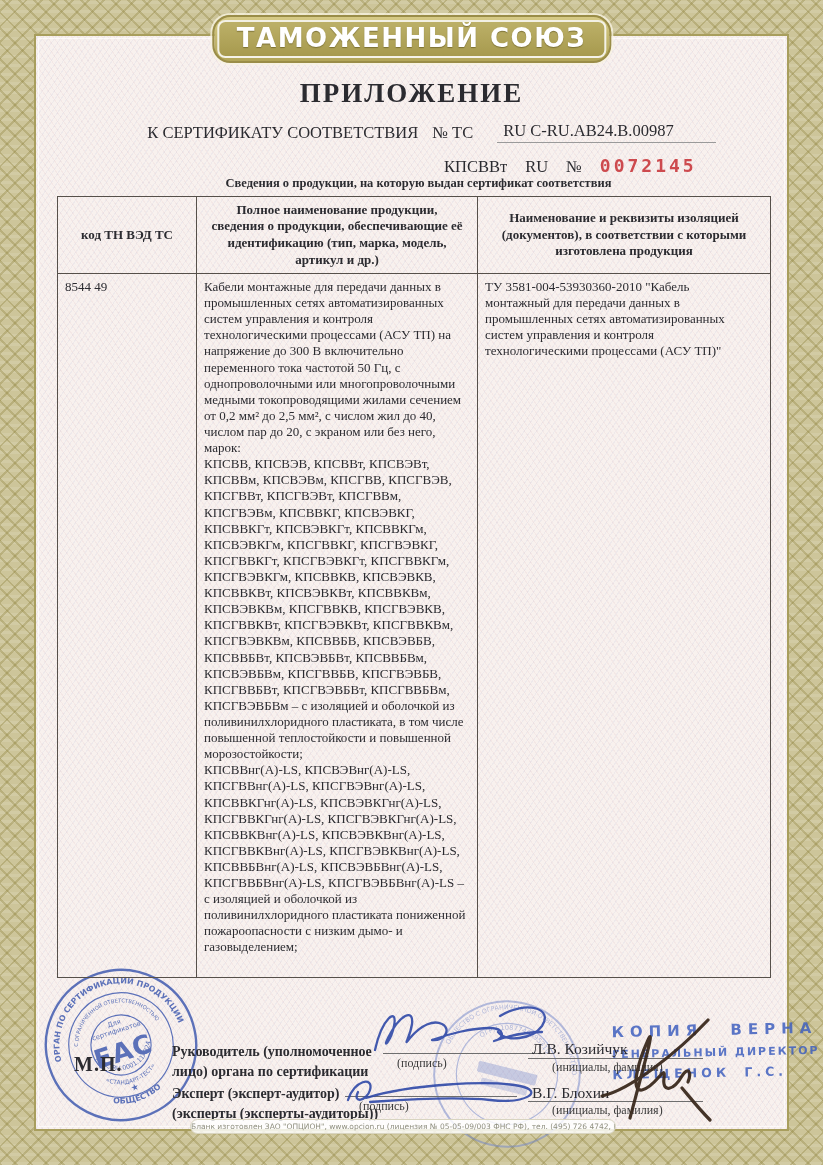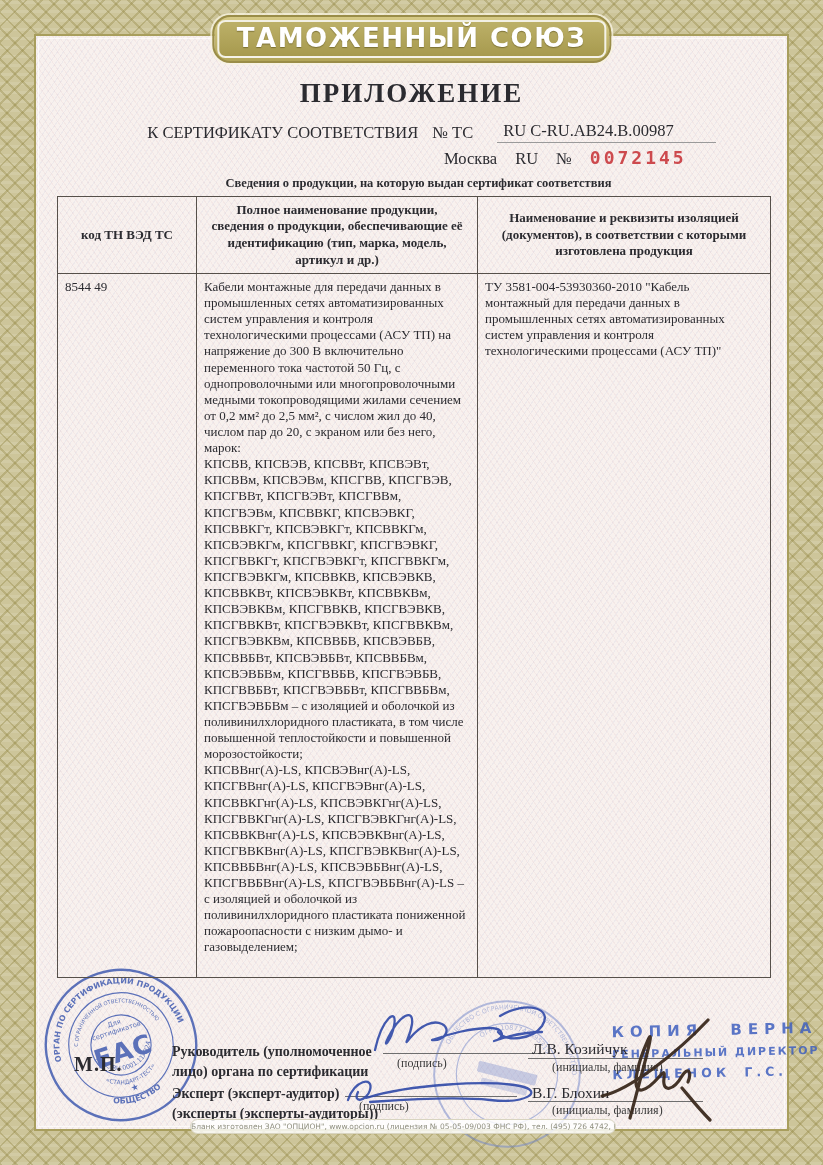--- a/index.html
+++ b/index.html
@@ -29,21 +29,21 @@
   .abs{position:absolute;z-index:3;}
   .title{top:78px;left:0;width:100%;text-align:center;font-size:27px;font-weight:bold;letter-spacing:2px;}
   .cert-line{top:121px;left:0;width:100%;display:flex;justify-content:center;align-items:flex-end;
     font-size:16.5px;padding-left:40px;box-sizing:border-box;}
   .cert-line .lab{margin-right:14px;}
   .cert-line .no{margin-right:24px;}
   .cert-line .num{border-bottom:1px solid #9a9a9a;padding:0 42px 1px 6px;}
   .series-line{top:147px;left:444px;display:flex;align-items:baseline;font-size:16.5px;}
   .series-line .g{margin-right:18px;}
   .serial{font-family:"DejaVu Sans Mono", monospace;font-weight:bold;font-size:18px;
-    letter-spacing:3px;color:#cd4a4e;}
+    letter-spacing:3px;color:#cd4a4e;margin-top:8px;}
   .caption{top:176px;left:0;width:100%;text-align:center;font-size:12.5px;font-weight:bold;padding-left:7px;}
 
   table.cert{position:absolute;z-index:3;top:196px;left:57px;width:713px;border-collapse:collapse;table-layout:fixed;}
   table.cert th, table.cert td{border:1.5px solid #56504a;white-space:pre-line;}
   table.cert th{height:70px;font-size:13px;font-weight:bold;text-align:center;vertical-align:middle;padding:3px 6px;line-height:1.28;}
   table.cert td{height:693px;font-size:13px;line-height:1.24;vertical-align:top;text-align:left;padding:5px 7px;}
 
   .role{font-size:14px;font-weight:bold;line-height:1.45;white-space:pre-line;z-index:3;}
   .role1{left:172px;top:1042px;}
   .role2{left:172px;top:1084px;}
@@ -92,21 +92,21 @@
 
   <div class="abs title">ПРИЛОЖЕНИЕ</div>
 
   <div class="abs cert-line">
     <span class="lab">К СЕРТИФИКАТУ СООТВЕТСТВИЯ</span>
     <span class="no">№ ТС</span>
     <span class="num">RU C-RU.АВ24.В.00987</span>
   </div>
 
   <div class="abs series-line">
-    <span class="g">Москва</span>
+    <span class="g">КПСВВт</span>
     <span class="g">RU</span>
     <span class="g">№</span>
     <span class="serial">0072145</span>
   </div>
 
   <div class="abs caption">Сведения о продукции, на которую выдан сертификат соответствия</div>
 
   <table class="cert">
     <colgroup>
         <col style="width:139px">

